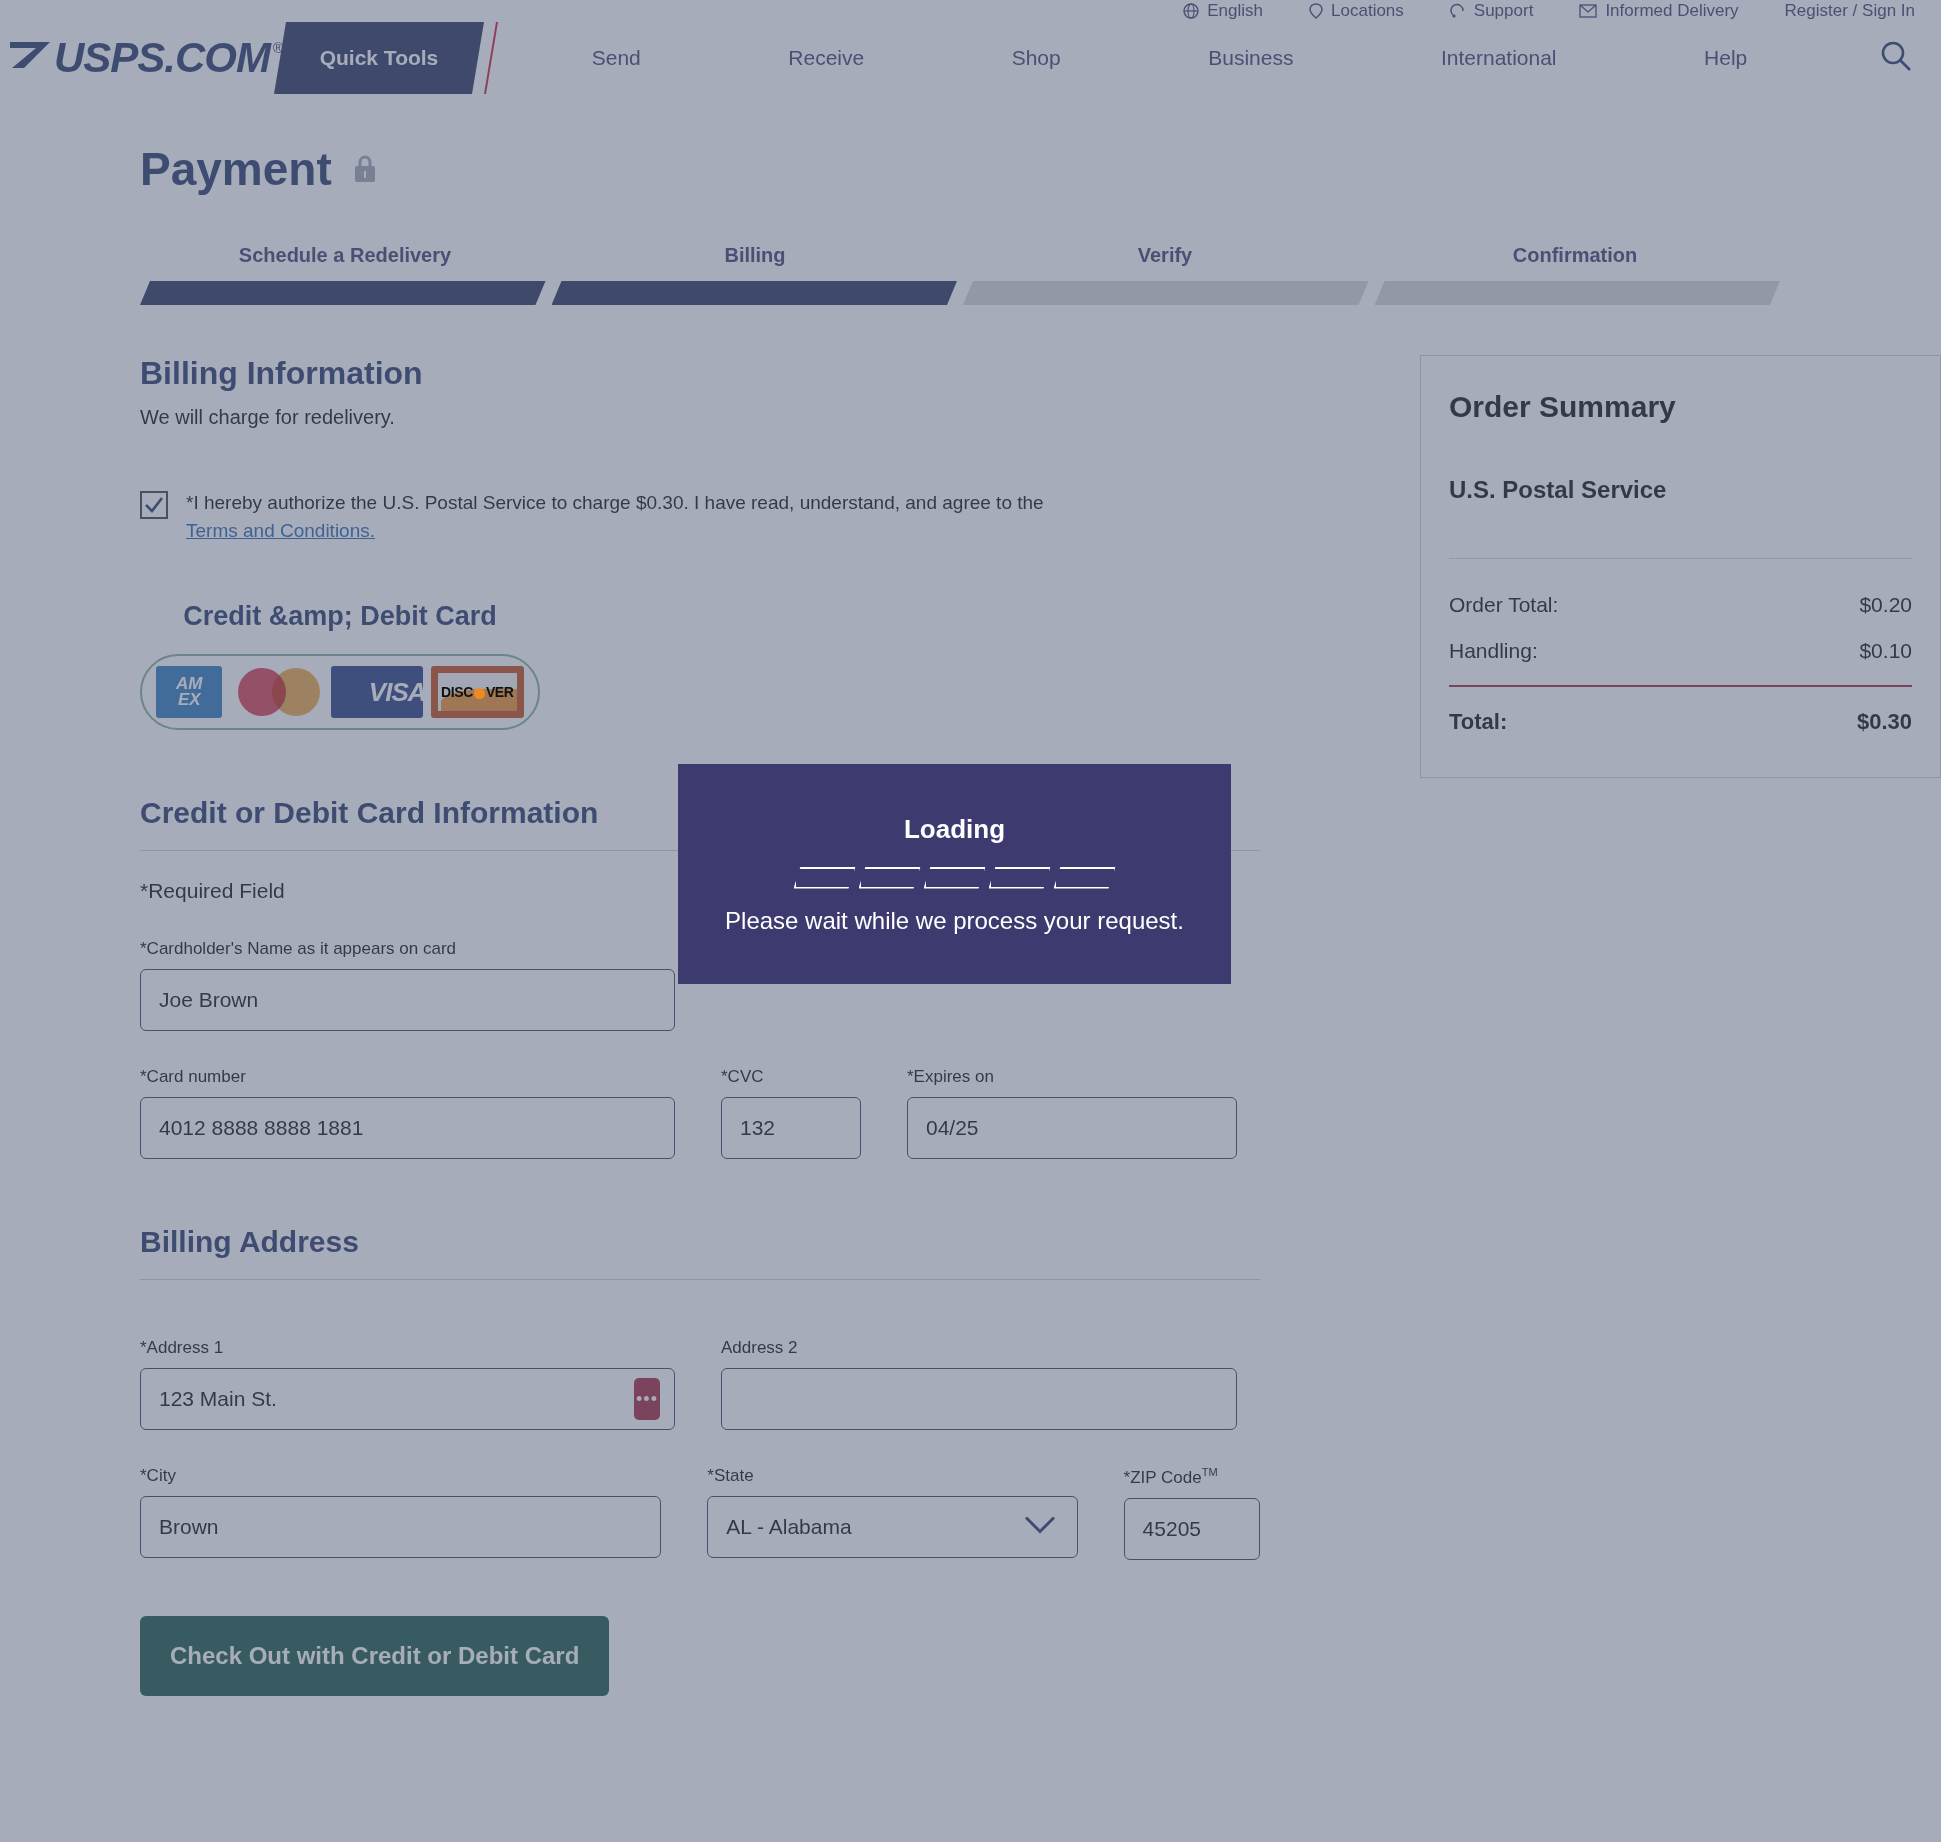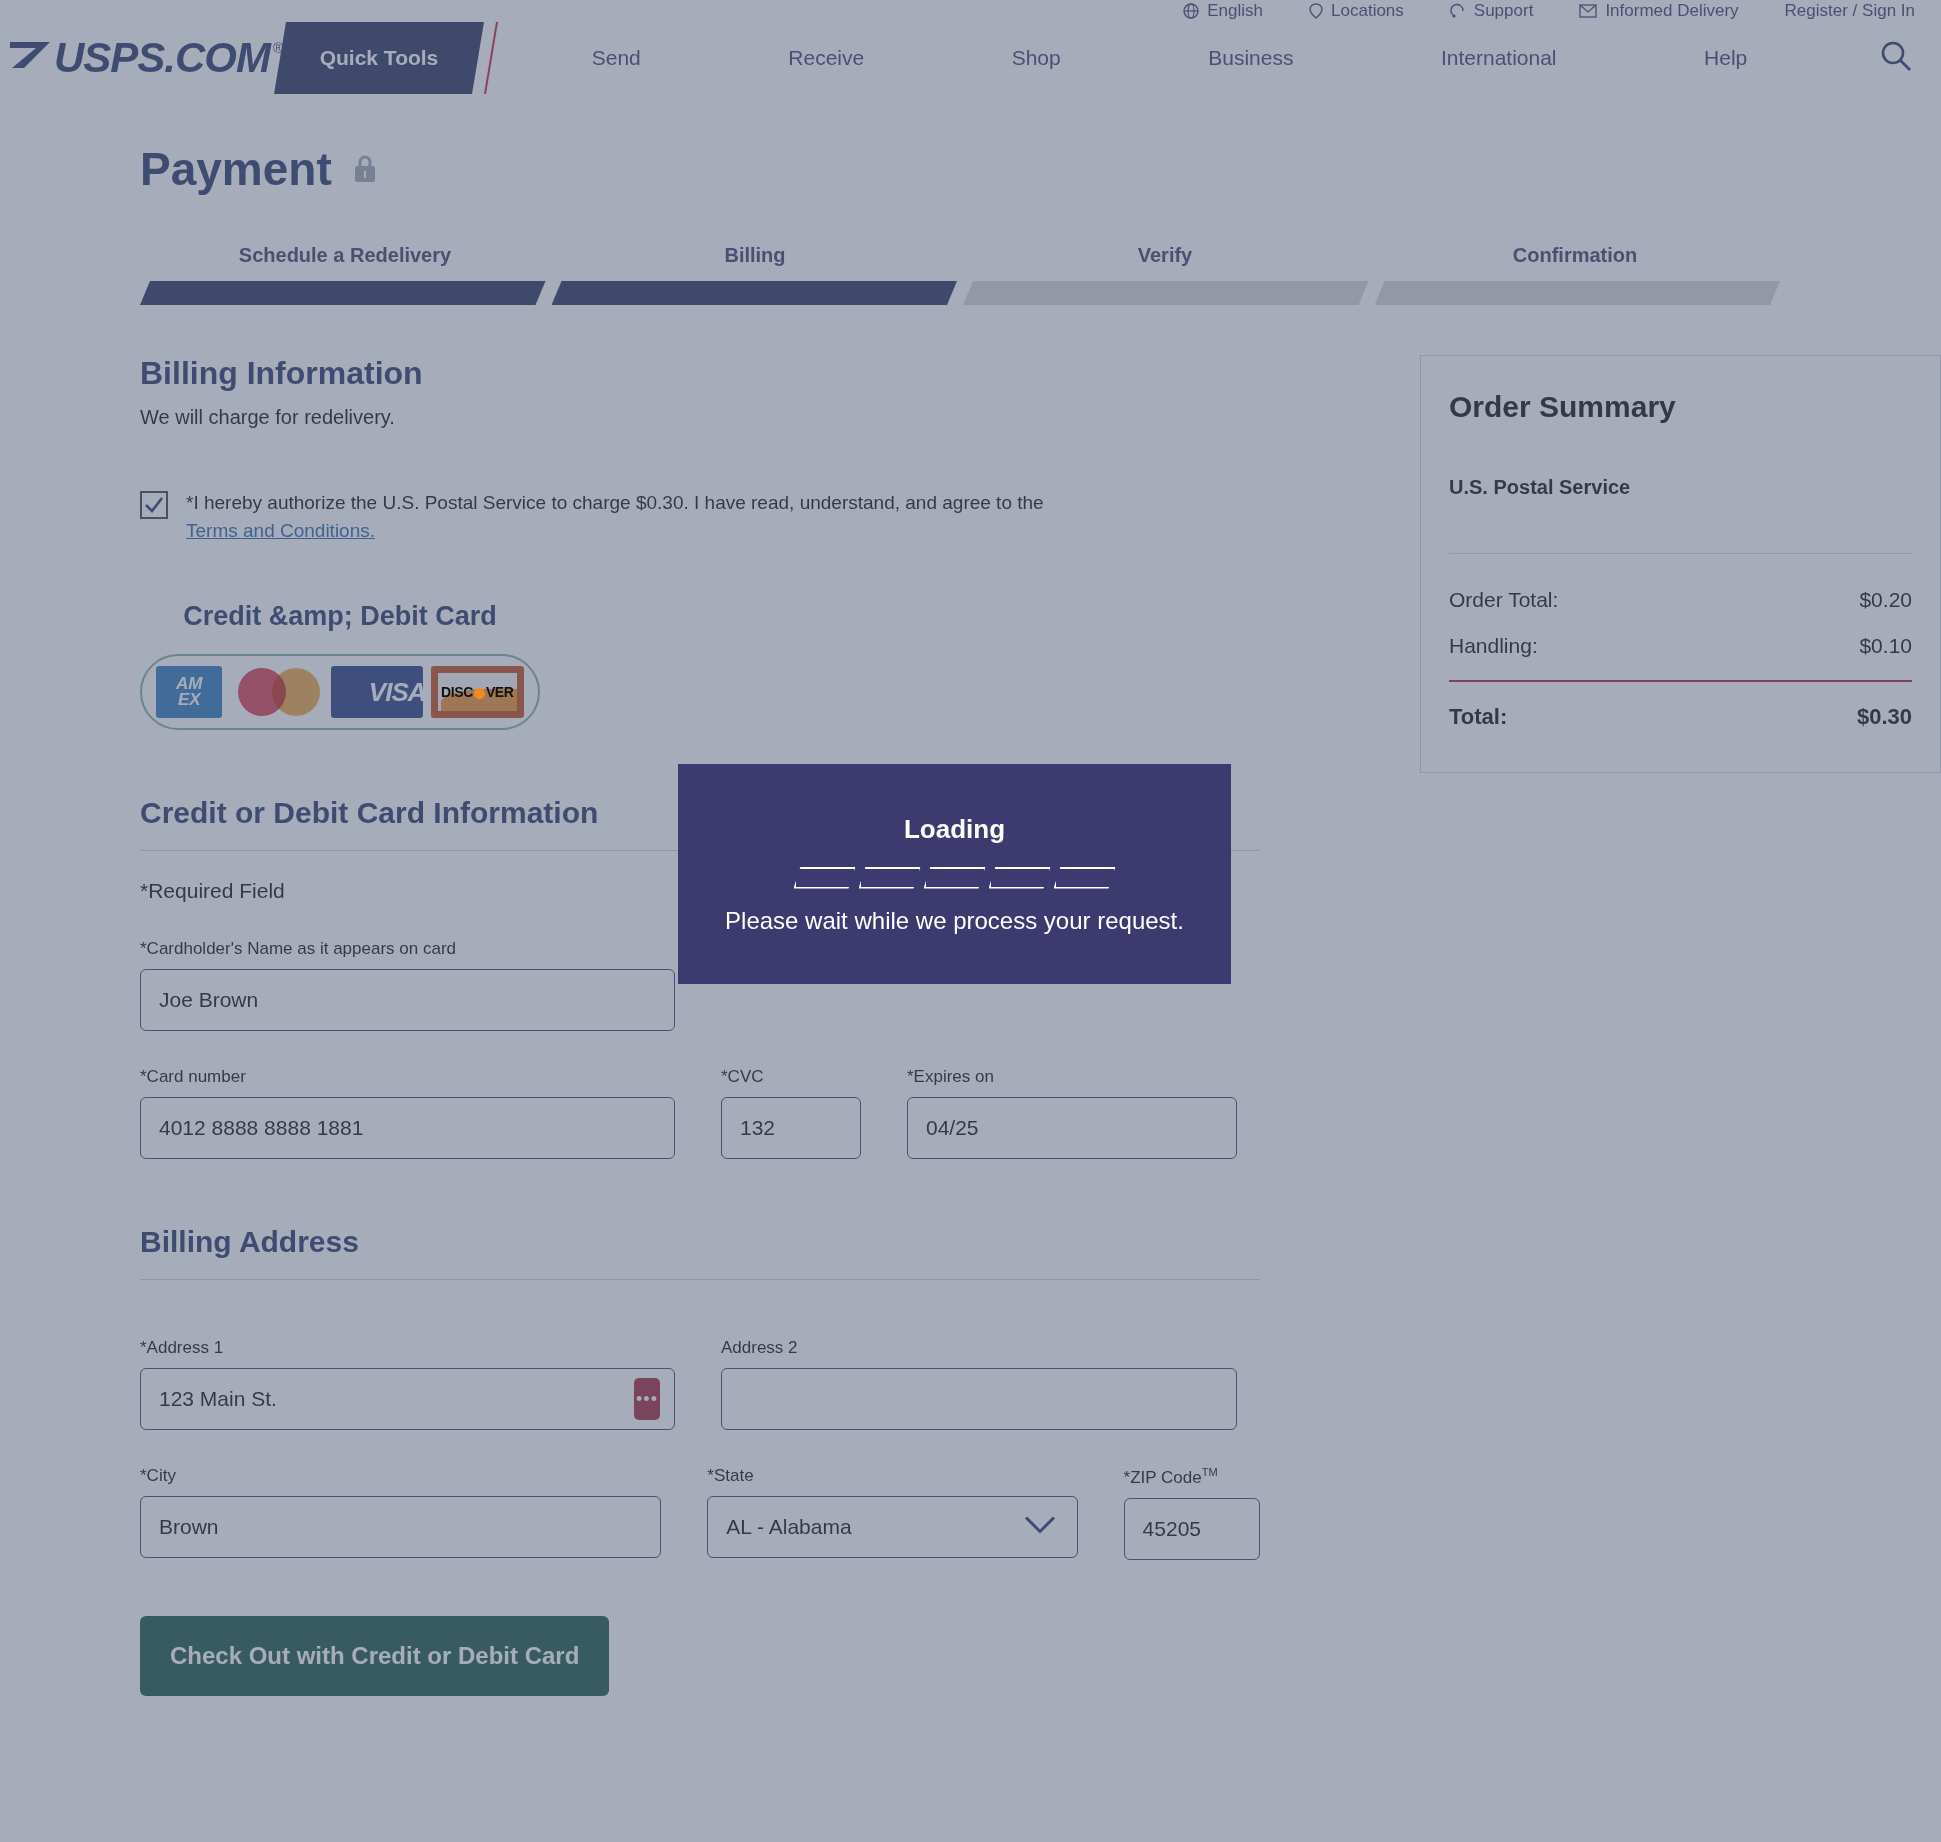--- a/index.html
+++ b/index.html
@@ -126,21 +126,21 @@
 
   .checkout-btn{
     margin-top:56px; background:#0b4d3a; color:#fff; font-size:24px; font-weight:bold;
     border:none; border-radius:6px; padding:0 30px; height:80px; display:inline-flex;
     align-items:center; cursor:pointer; font-family:"Liberation Sans", sans-serif;
   }
 
   
   .order-card{ border:1px solid #c9ccd4; background:#fff; padding:34px 28px 42px 28px; }
   .order-title{ font-size:30px; font-weight:bold; color:#000; }
-  .order-merchant{ font-size:20px; font-weight:bold; color:#000; margin-top:52px; }
+  .order-merchant{ font-size:24px; font-weight:bold; color:#000; margin-top:52px; }
   .order-divider{ height:1px; background:#d6d6d6; margin:54px 0 34px 0; }
   .order-line{ display:flex; justify-content:space-between; font-size:21px; color:#000; margin-bottom:22px; }
   .order-line.total{ font-weight:bold; font-size:22px; margin-bottom:0; margin-top:22px; }
   .order-rule-red{ height:2px; background:#9e1b32; margin-top:10px; }
 
   
   #dim{ position:absolute; inset:0; background:rgba(92,104,128,0.55); }
 
   
   #loading-modal{

